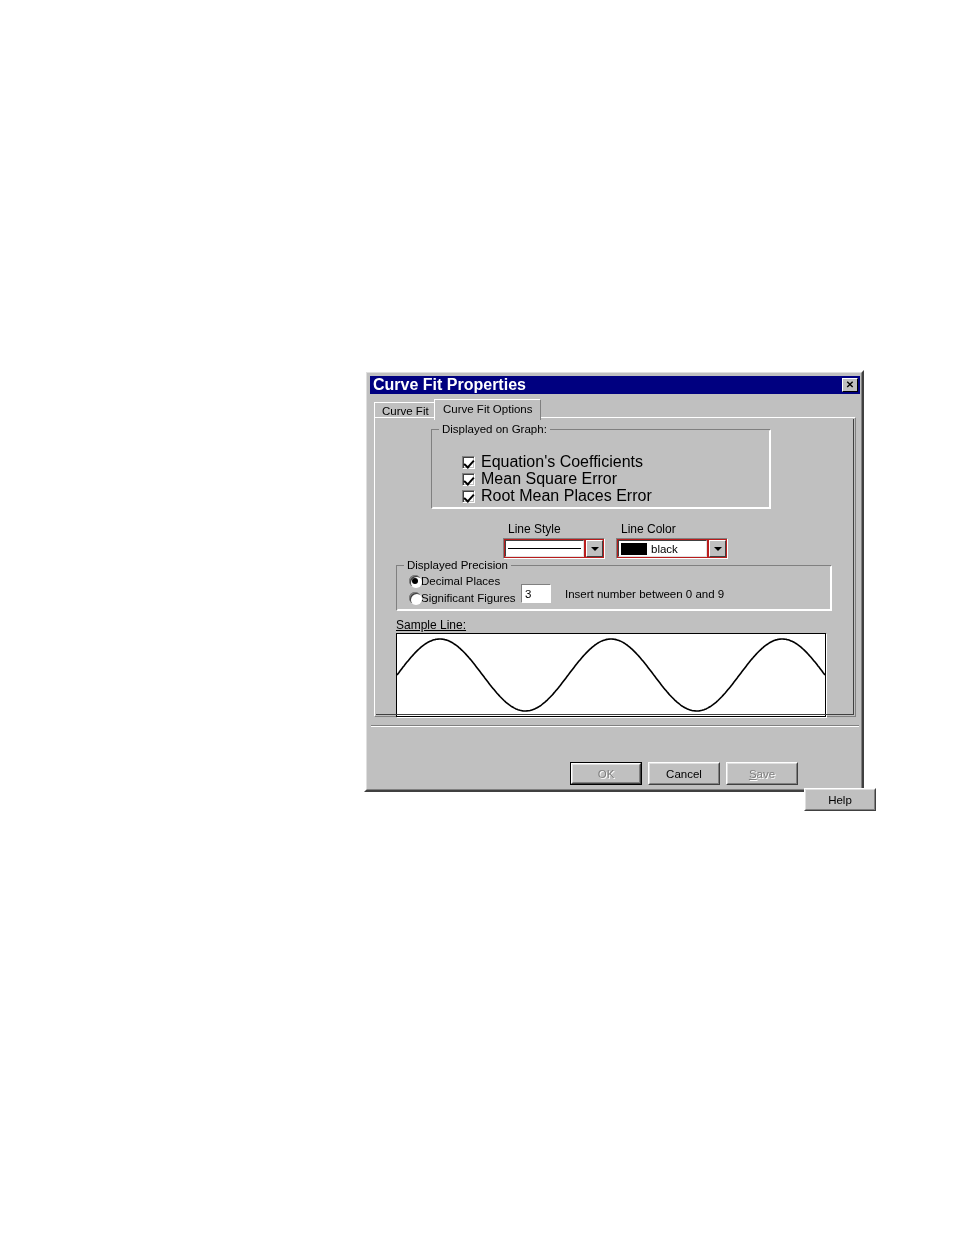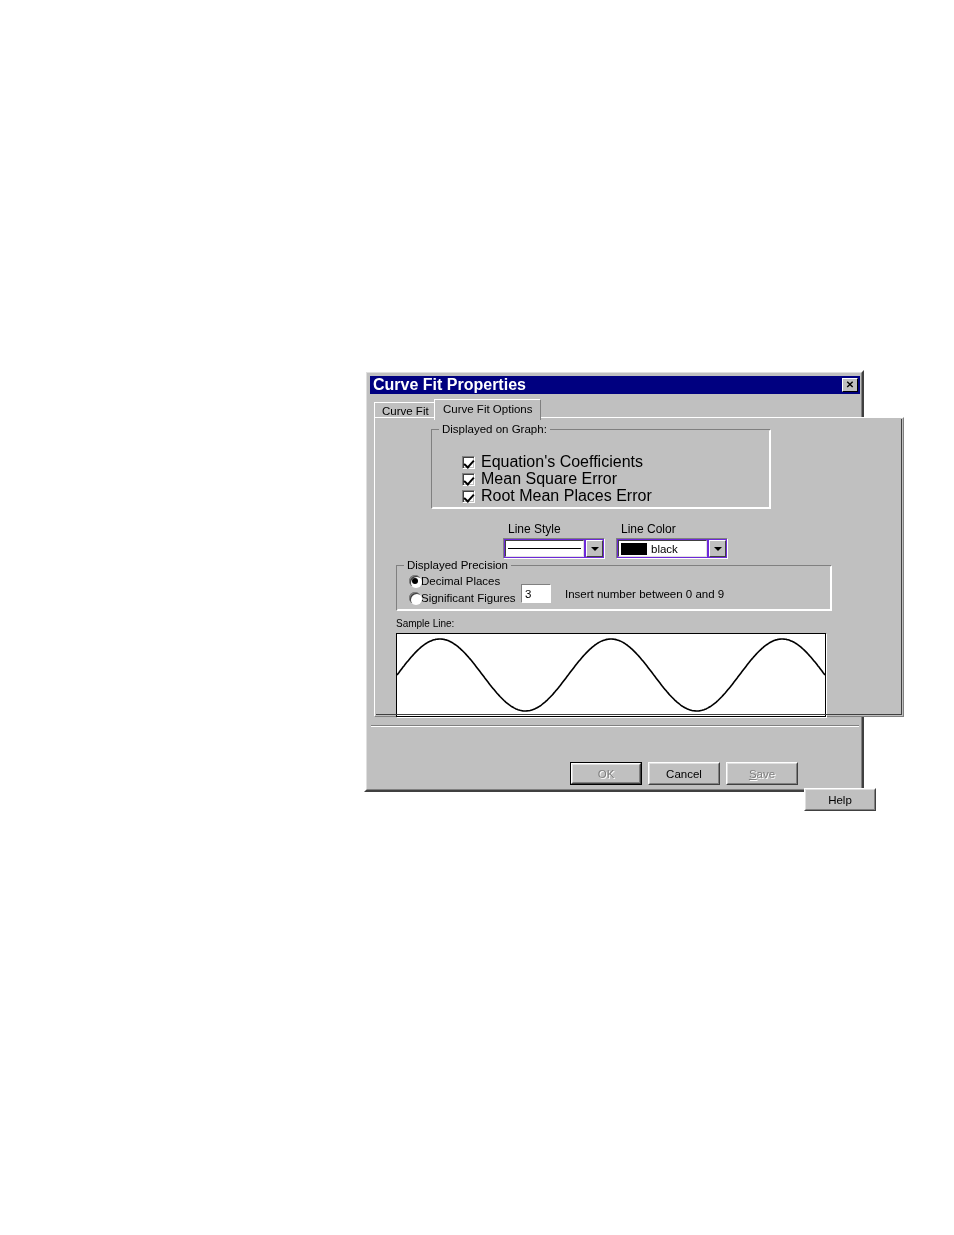--- a/index.html
+++ b/index.html
@@ -105,21 +105,21 @@
     height: 21px;
     z-index: 3;
     border-bottom: none;
     padding: 0 8px 2px 8px;
   }
 
   
   .tabpage {
     position: absolute;
     left: 7px; top: 44px;
-    width: 530px; height: 300px;
+    width: 482px; height: 300px;
     background: #c0c0c0;
     border-top: 1px solid #ffffff;
     border-left: 1px solid #ffffff;
     border-right: 1px solid #808080;
     border-bottom: 1px solid #808080;
     box-sizing: border-box;
   }
   .tabpage::after {
     content: "";
     position: absolute;
@@ -225,21 +225,21 @@
   
   .combo-label {
     position: absolute;
     font-size: 12px;
     color: #000000;
     white-space: nowrap;
   }
   .combo {
     position: absolute;
     height: 21px;
-    background: #6d28d9;
+    background: #b91c1c;
     border-top: 1px solid #808080;
     border-left: 1px solid #808080;
     border-right: 1px solid #ffffff;
     border-bottom: 1px solid #ffffff;
     box-sizing: border-box;
     display: flex;
     align-items: stretch;
     padding: 1px;
   }
   .combo-field {
@@ -310,22 +310,23 @@
   .static-text {
     position: absolute;
     font-size: 11.5px;
     color: #000000;
     white-space: nowrap;
   }
 
   
   .sample-label {
     position: absolute;
-    font-size: 10px;
-    color: #000000;
+    font-size: 12px;
+    color: #000000;
+    text-decoration: underline;
   }
   .sample-box {
     position: absolute;
     background: #ffffff;
     border: 1px solid #000000;
     box-sizing: border-box;
     box-shadow: 1px 1px 0 #ffffff;
     overflow: hidden;
   }
   .sample-box svg { display: block; }

